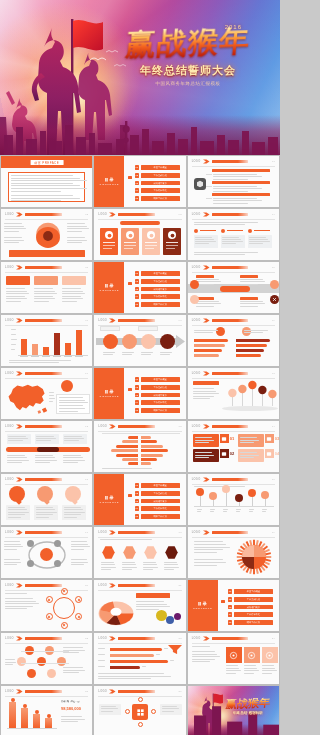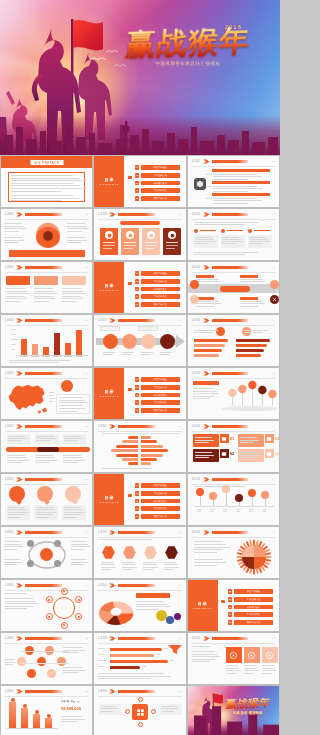--- a/index.html
+++ b/index.html
@@ -190,20 +190,21 @@
 
     <svg class="birds" viewBox="0 0 44 28">
       <path d="M2 14 q4-4 8 0 q4-4 8 0" stroke="#fff" stroke-width="1" fill="none" opacity=".85"></path>
       <path d="M18 6 q3-3 6 0 q3-3 6 0" stroke="#fff" stroke-width=".9" fill="none" opacity=".7"></path>
       <path d="M26 20 q3-3 6 0 q3-3 6 0" stroke="#fff" stroke-width=".9" fill="none" opacity=".6"></path>
     </svg>
 
     <div class="cover-title">
       <div class="cover-year">2016</div>
       <div class="cover-main">赢战猴年</div>
+      <div class="cover-sub">年终总结誓师大会</div>
       <div class="cover-sub2">中国风商务年终总结汇报模板</div>
     </div>
 
     <div class="cover-city">
       <svg viewBox="0 0 280 40" preserveAspectRatio="none">
         <g fill="#7d1550" opacity=".95">
           <rect x="4" y="20" width="9" height="20"></rect>
             <rect x="16" y="12" width="7" height="28"></rect>
           <rect x="26" y="24" width="11" height="16"></rect>
             <rect x="40" y="16" width="6" height="24"></rect>

